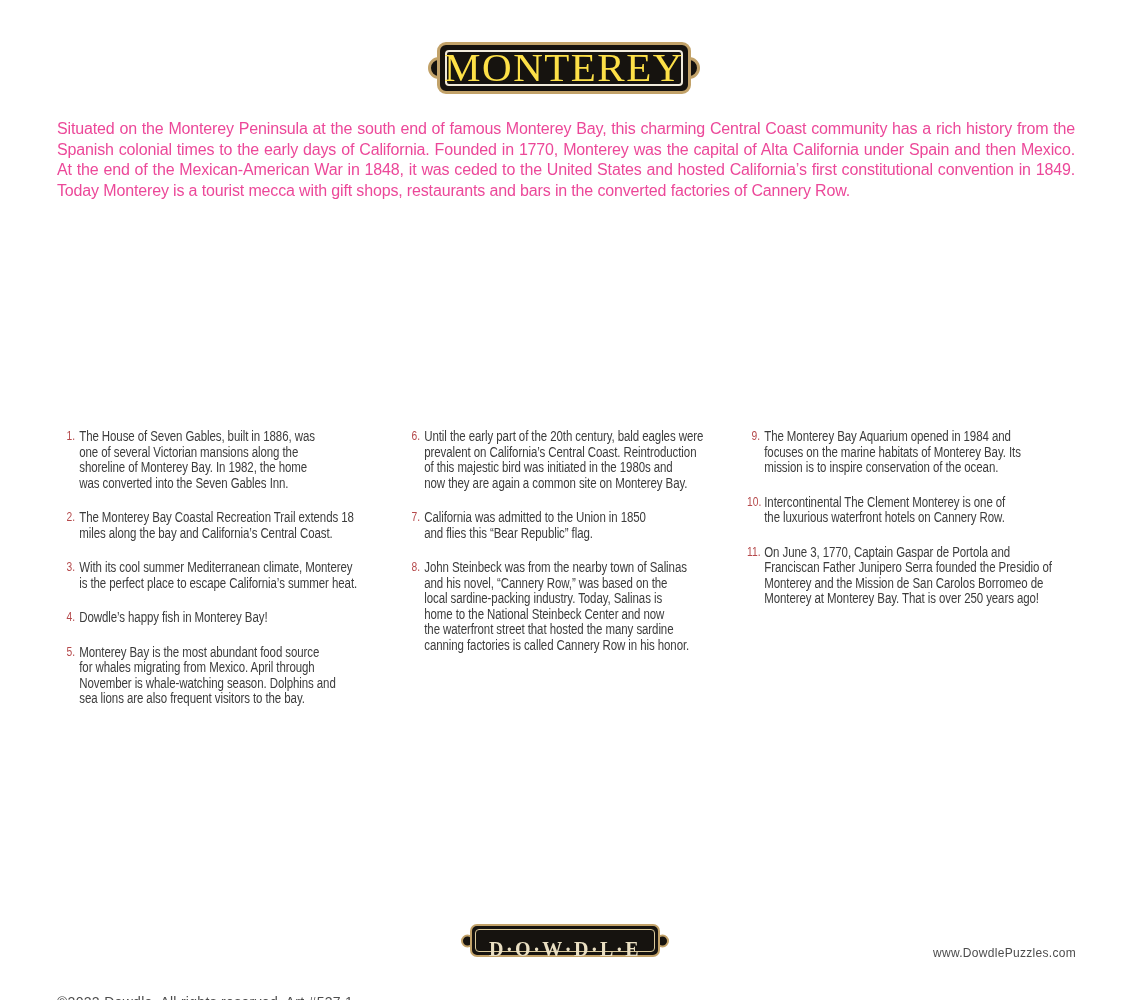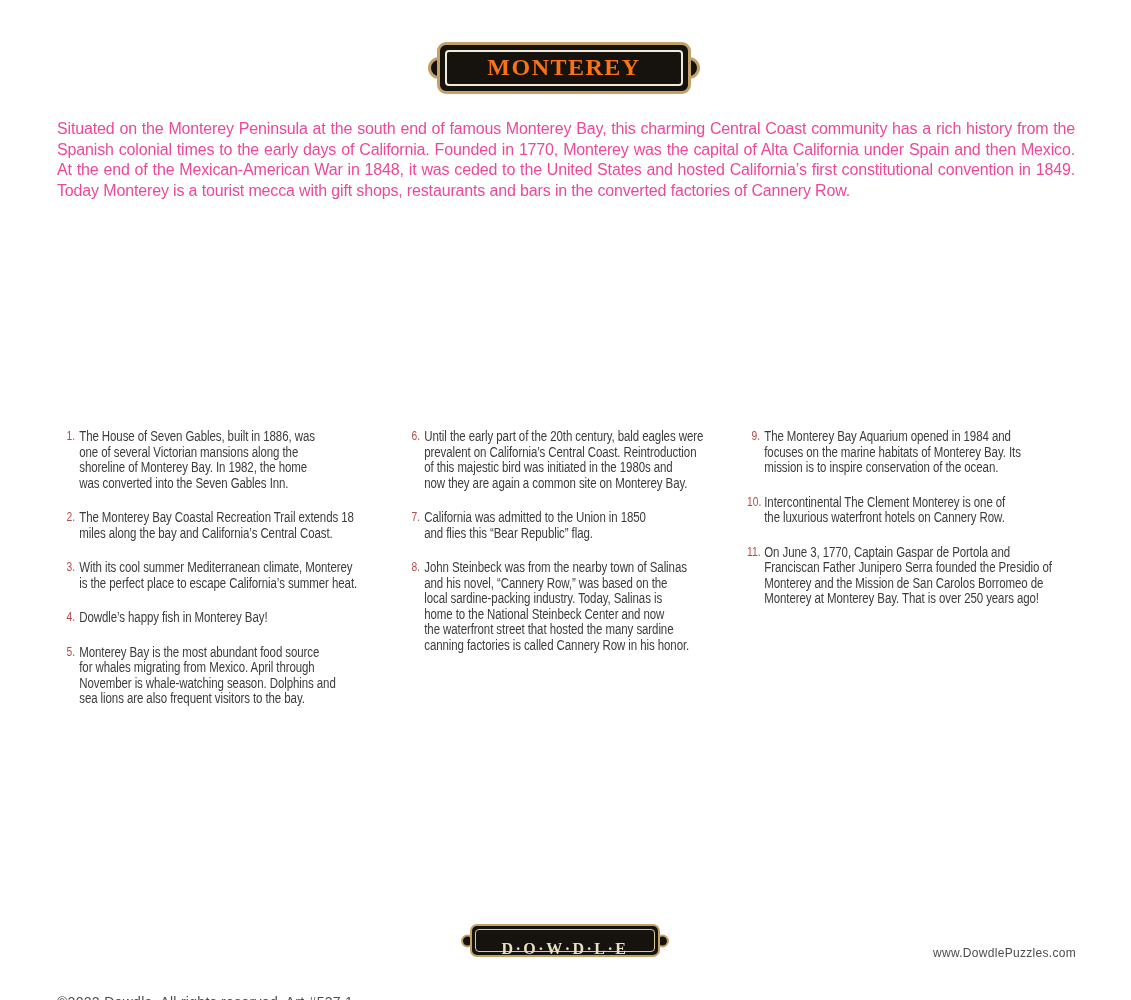--- a/index.html
+++ b/index.html
@@ -24,32 +24,32 @@
     display:flex; align-items:center; justify-content:center;
   }
   .plaque .body::before {
     content:""; position:absolute; border:2px solid #f1ebdb; border-radius:4px;
   }
 
   .monterey-plaque { left:437px; top:42px; width:254px; height:52px; }
   .monterey-plaque .bump { width:22px; height:22px; }
   .monterey-plaque .body::before { inset:5px; }
   .monterey-title {
-    position:relative; color:#f97316; font-family:"Liberation Serif", serif;
-    font-weight:700; font-size:24px; letter-spacing:1.5px; line-height:1;
+    position:relative; color:#fde047; font-family:"Liberation Serif", serif;
+    font-weight:400; font-size:41px; letter-spacing:1.5px; line-height:1;
     transform:translateY(-1px);
   }
 
   .dowdle-plaque { left:470px; top:924px; width:190px; height:33px; }
   .dowdle-plaque .bump { width:13px; height:13px; border-width:2px; }
   .dowdle-plaque .body { border-width:2px; border-radius:7px; }
   .dowdle-plaque .body::before { inset:3px; border-width:1px; border-color:#d9c89a; border-radius:4px; }
   .dowdle-title {
     position:relative; color:#eadfc2; font-family:"Liberation Serif", serif;
-    font-weight:700; font-size:16px; letter-spacing:2.5px; line-height:1;margin-top:17px;
+    font-weight:700; font-size:20px; letter-spacing:2.5px; line-height:1;margin-top:17px;
   }
 
   
   .intro {
     position:absolute; left:57px; top:119px; width:1018px;
     font-size:16px; line-height:20.6px; letter-spacing:-0.15px;
     color:#ec4899; text-align:justify;
   }
 
   

